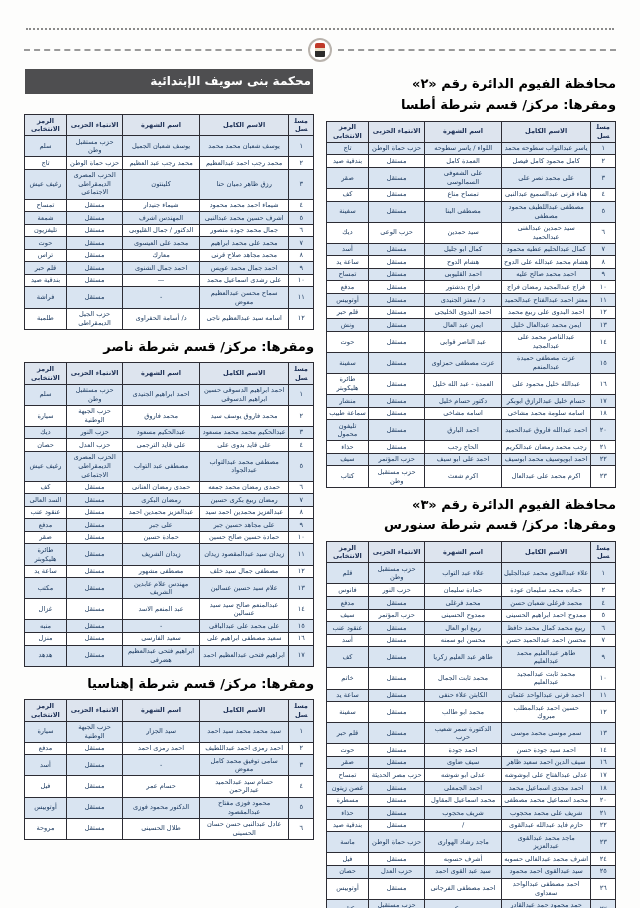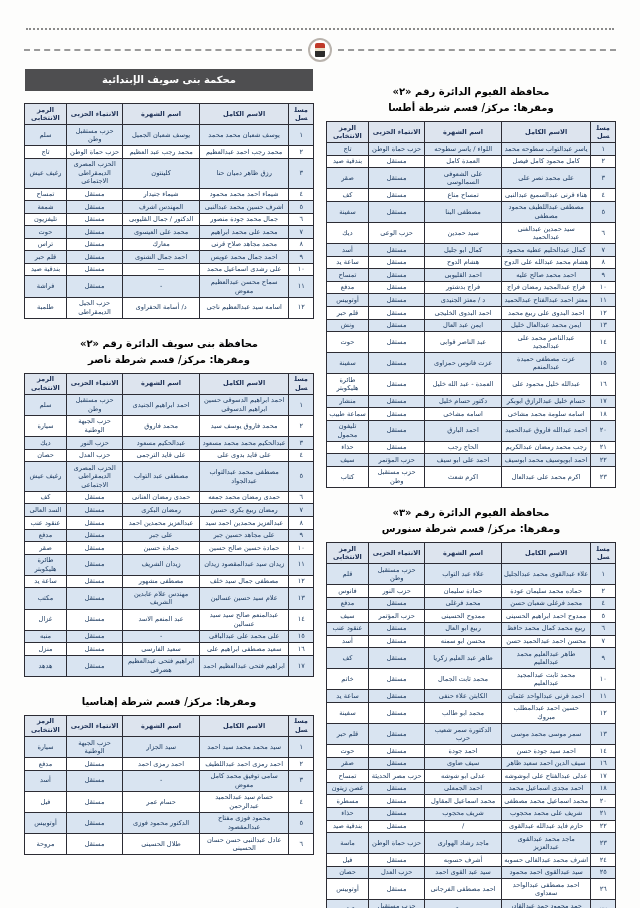--- a/index.html
+++ b/index.html
@@ -20,26 +20,26 @@
     box-sizing:border-box;flex:0 0 auto;
   }
   .emblem-inner{
     width:10px;height:14px;border-radius:2px 2px 1px 1px;
     background:linear-gradient(#c03a2b 0 38%,#e8dfc9 38% 55%,#2b2b2b 55% 100%);
   }
   
   .columns{display:flex;gap:12px;align-items:flex-start;}
   .col{flex:1;min-width:0;}
   .court-banner{
-    background:#4e4e50;color:#fff;text-align:center;font-weight:bold;
-    font-size:10px;padding:5px 2px 6px;margin:2px 1px 12px;letter-spacing:.2px;
+    background:#4e4e50;color:#fff;font-weight:bold;
+    font-size:12px;padding:5px 2px 6px;margin:2px 1px 20px;letter-spacing:.2px;
   }
   .district-title{
-    font-size:10px;font-weight:bold;text-align:center;color:#000;
-    margin:17px 0 5px;line-height:1.6;
+    font-size:13px;font-weight:bold;text-align:right;color:#000;
+    margin:7px 0 5px;line-height:1.6;
   }
   table.roster{width:100%;border-collapse:collapse;table-layout:fixed;margin-bottom:2px;}
   table.roster th,table.roster td{
     border:1px solid #2c2c34;font-size:6.6px;color:#17365d;text-align:center;
     padding:1.5px 2px;line-height:1.3;word-wrap:break-word;overflow-wrap:break-word;
     vertical-align:middle;
   }
   table.roster thead th{background:#dde4ee;font-weight:bold;color:#1c2f55;}
   table.roster tbody tr:nth-child(odd){background:#d9e4f1;}
   table.roster tbody tr:nth-child(even){background:#ffffff;}
@@ -186,21 +186,21 @@
                 <tr>
                   <td>١٤</td>
                   <td>عبدالناصر محمد على عبدالمجيد</td>
                   <td>عبد الناصر قوابى</td>
                   <td>مستقل</td>
                   <td>حوت</td>
                 </tr>
                 <tr>
                   <td>١٥</td>
                   <td>عزت مصطفى حميدة عبدالمنعم</td>
-                  <td>عزت فانوس حمزاوى</td>
+                  <td>عزت مصطفى حمزاوى</td>
                   <td>مستقل</td>
                   <td>سفينة</td>
                 </tr>
                 <tr>
                   <td>١٦</td>
                   <td>عبدالله خليل محمود على</td>
                   <td>العمدة - عبد الله خليل</td>
                   <td>مستقل</td>
                   <td>طائرة هليكوبتر</td>
                 </tr>
@@ -543,21 +543,20 @@
                   <td>اسامه سيد عبدالعظيم ناجى</td>
                   <td>د/ أسامة الحفراوى</td>
                   <td>حزب الجيل الديمقراطى</td>
                   <td>طلمبة</td>
                 </tr>
               </tbody>
             </table>
           </section>
           <section>
             <h2 class="district-title">
-              <div>محافظة بنى سويف الدائرة رقم «٢»</div>
               <div>ومقرها: مركز/ قسم شرطة ناصر</div>
             </h2>
             <table class="roster">
               <colgroup>
                 <col class="c-serial">
                 <col class="c-name">
                 <col class="c-shahra">
                 <col class="c-party">
                 <col class="c-symbol">
               </colgroup>

